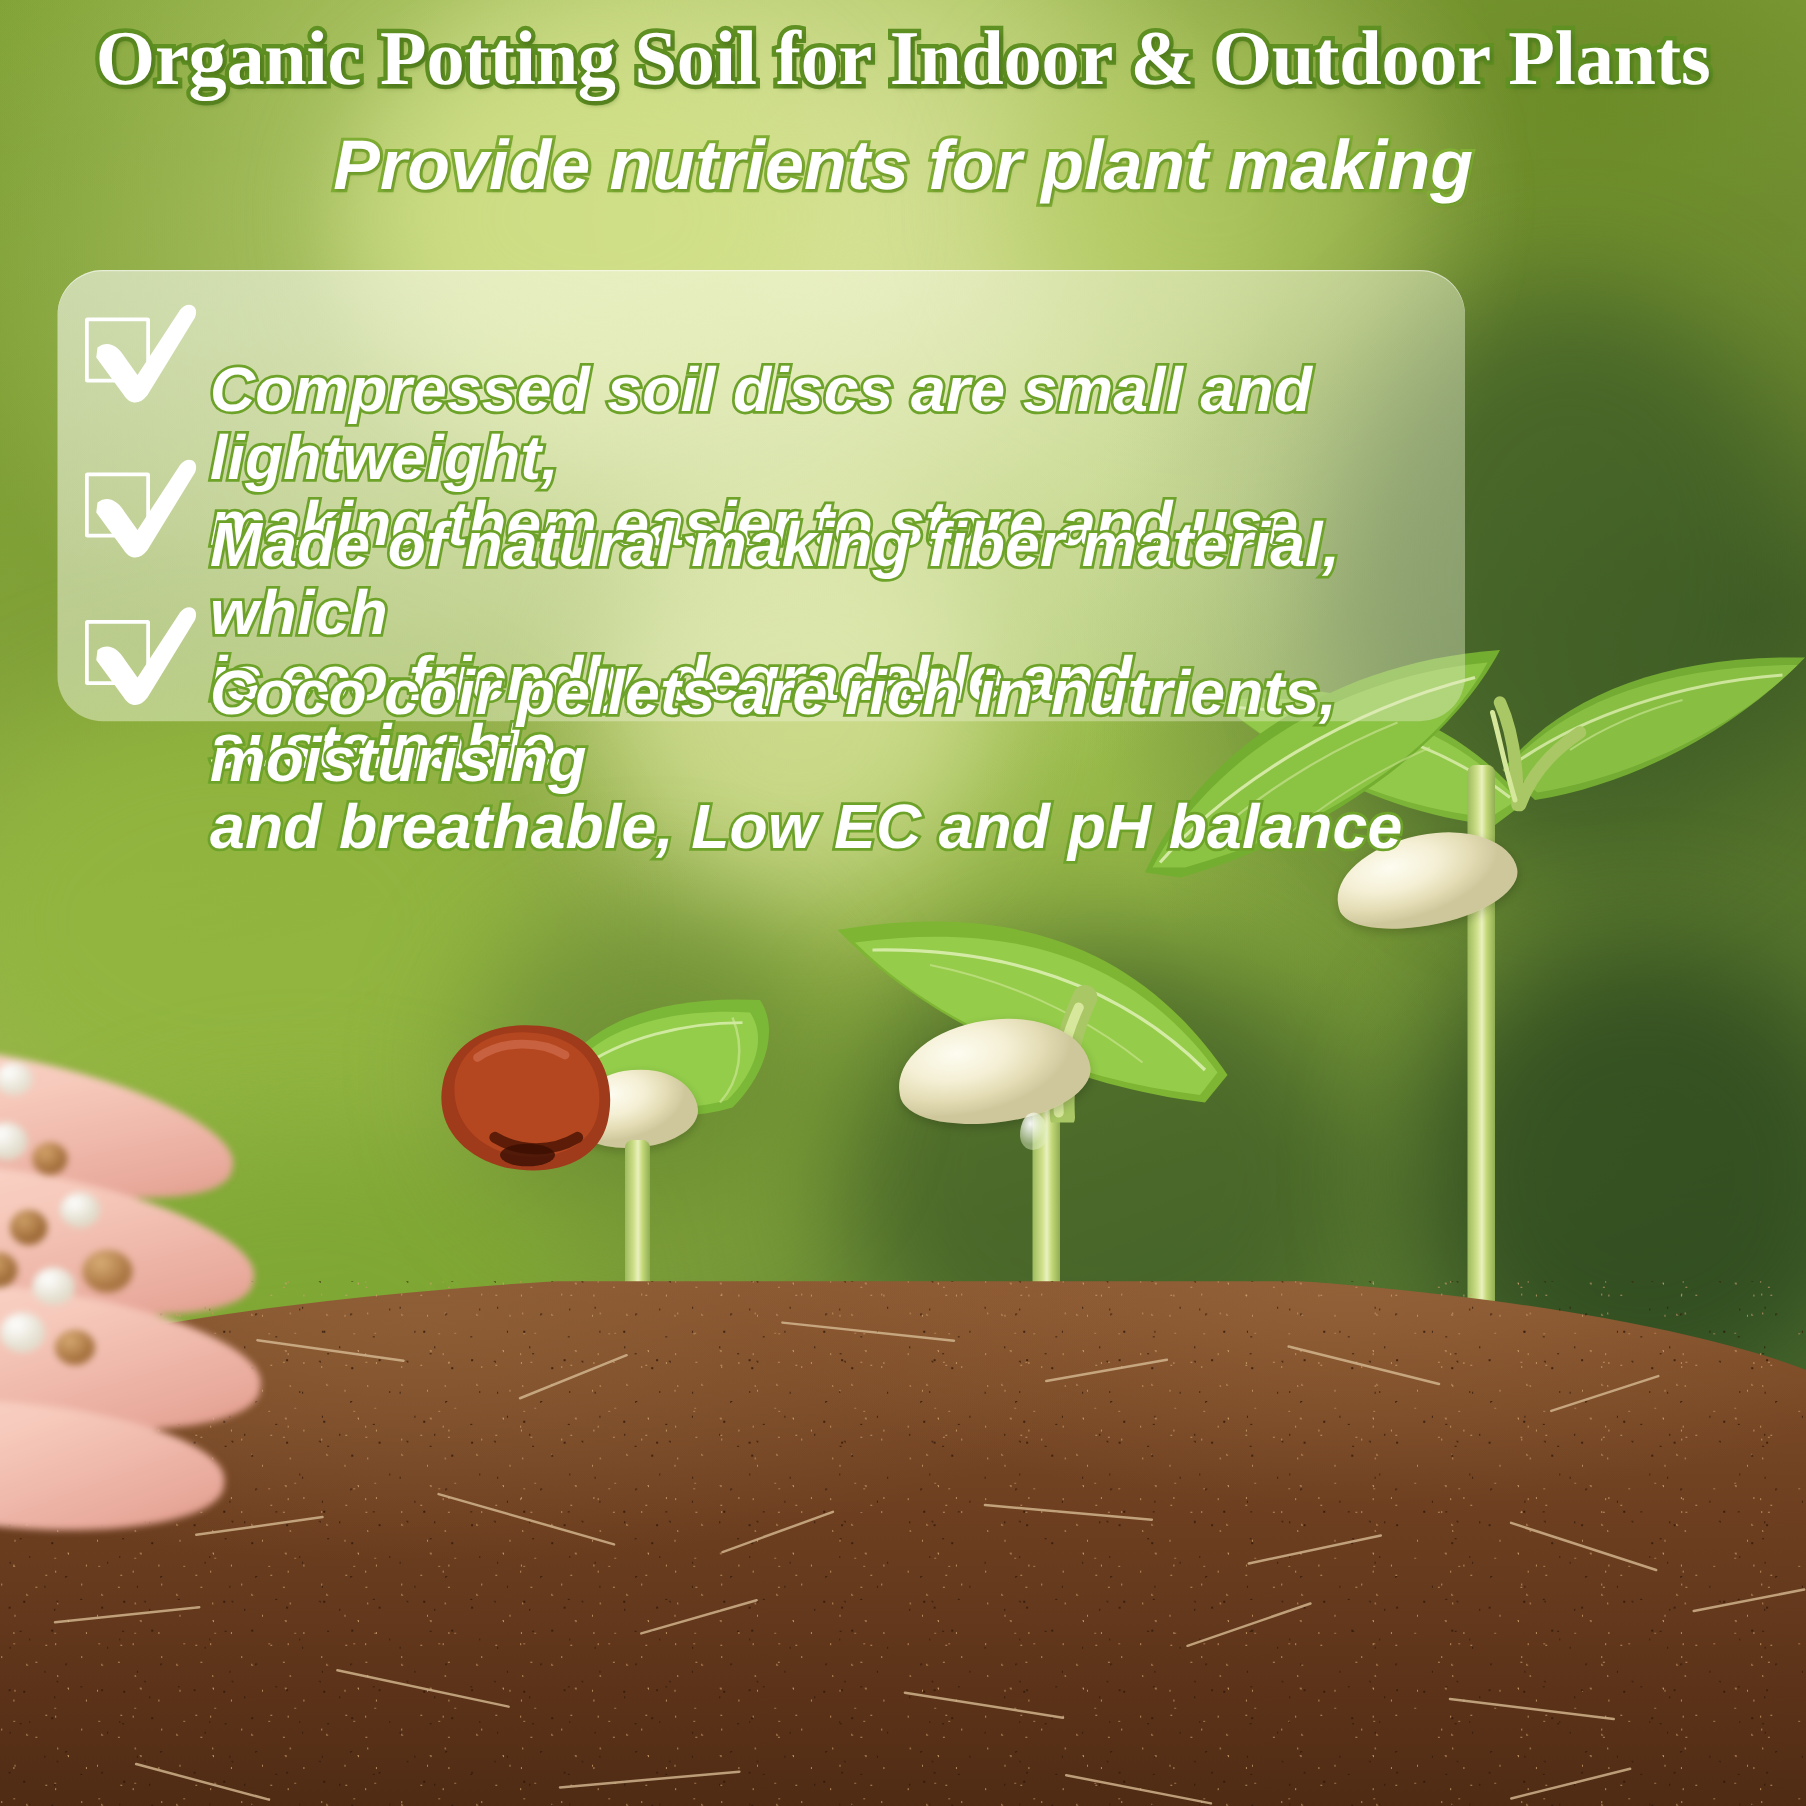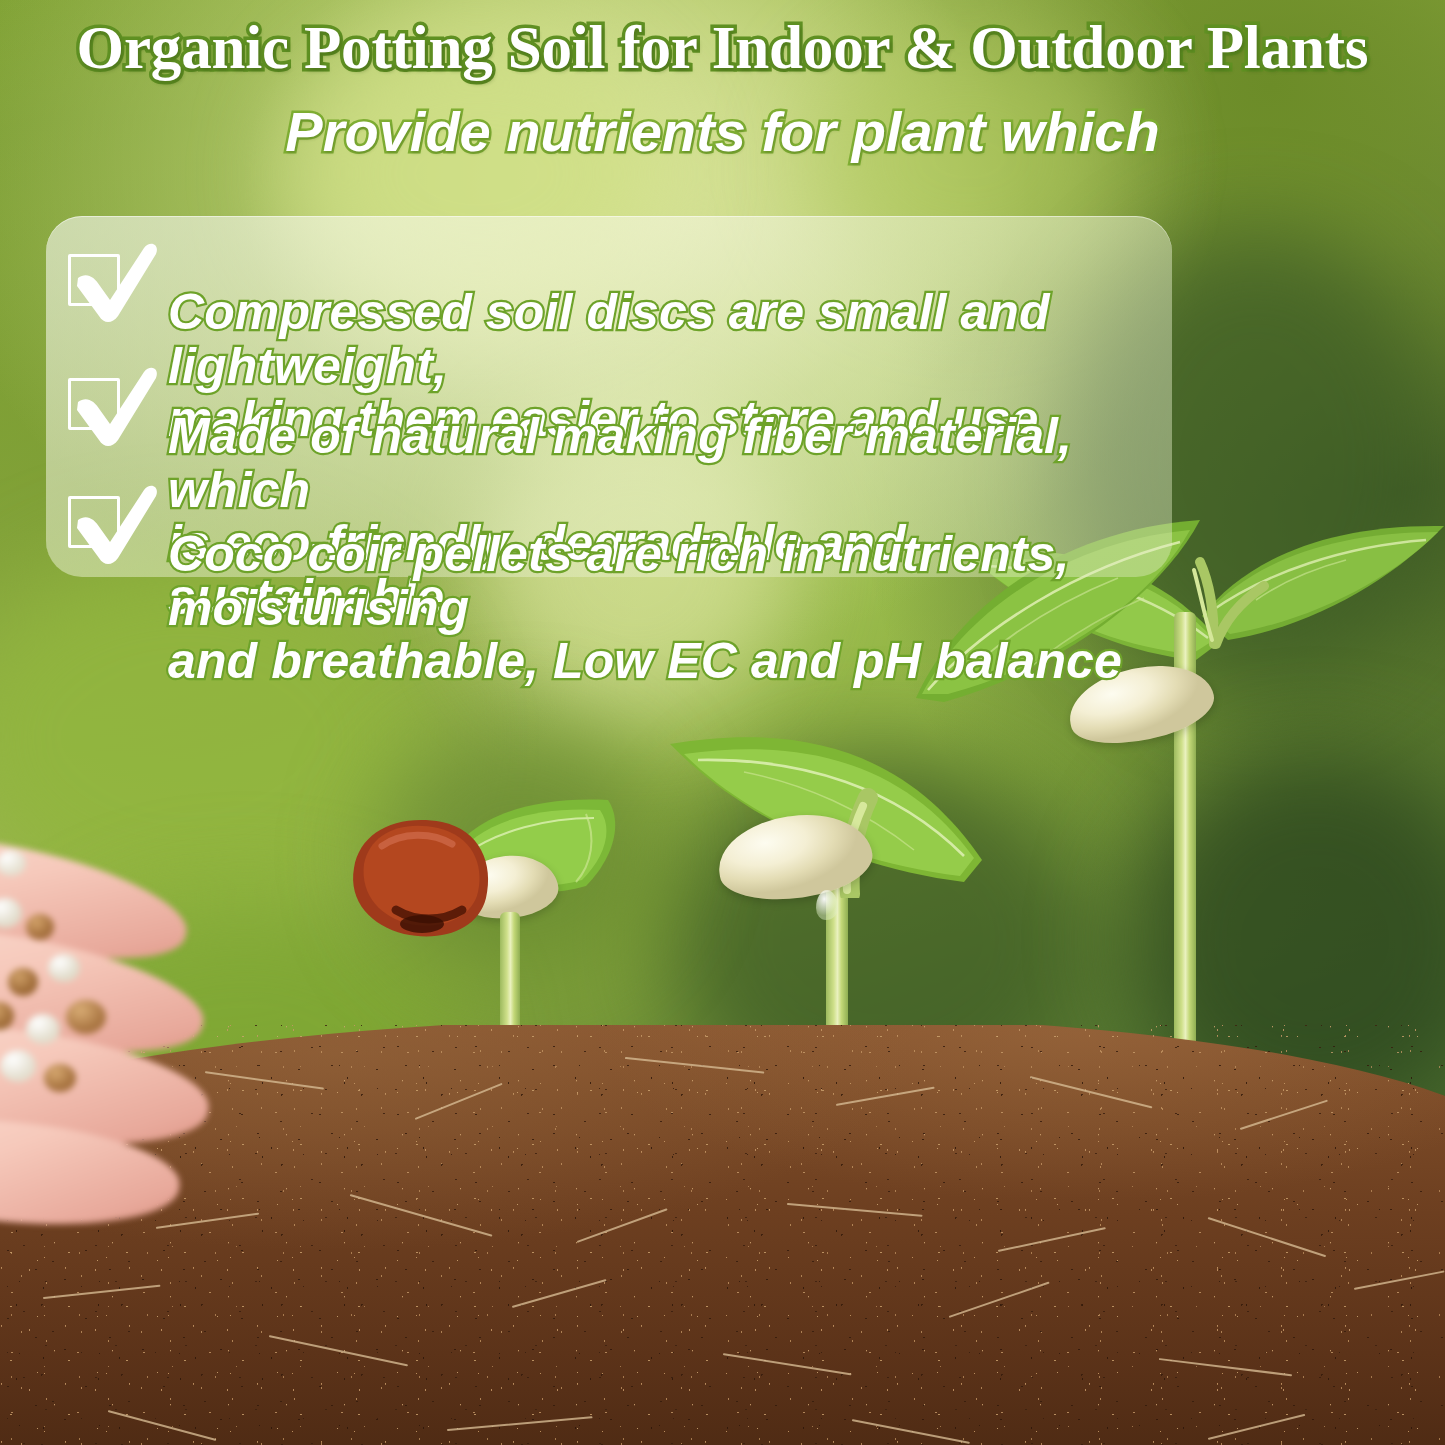--- a/index.html
+++ b/index.html
@@ -301,15 +301,15 @@
           <path d="M12 44 C20 38 28 42 34 52 L44 66 L78 14 C84 6 94 10 90 20 L52 82 C46 90 38 90 33 82 L11 52 Z" fill="#ffffff"></path>
         </svg>
       </span>
       <span class="btext">Coco coir pellets are rich in nutrients, moisturising
 and breathable, Low EC and pH balance</span>
     </div>
 
   </div>
 
   <div class="title">Organic Potting Soil for Indoor &amp; Outdoor Plants</div>
-  <div class="subtitle">Provide nutrients for plant which</div>
+  <div class="subtitle">Provide nutrients for plant making</div>
 
 </div>
 
 </body></html>

